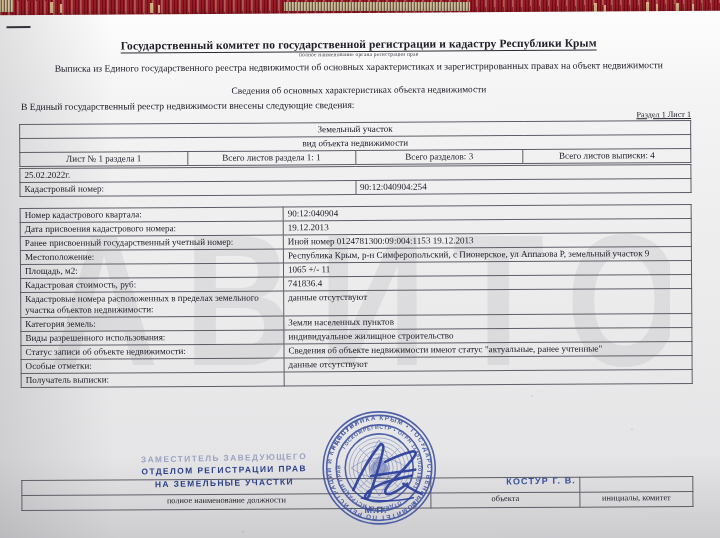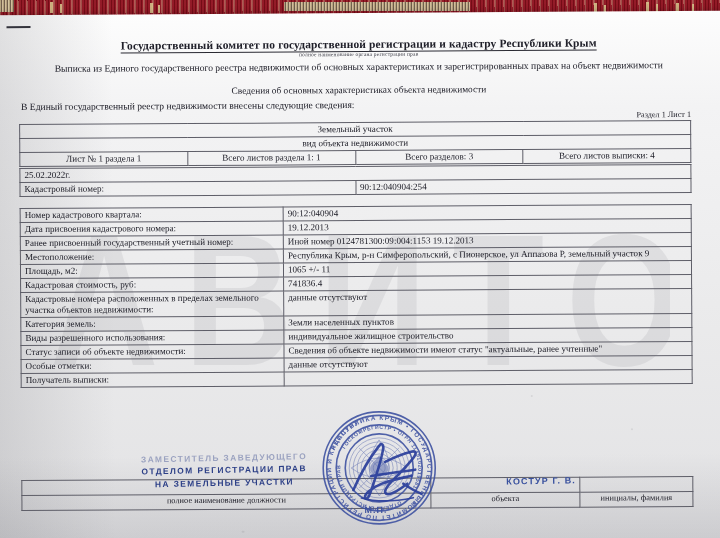--- a/index.html
+++ b/index.html
@@ -152,20 +152,21 @@
     left: 22px;
     top: 99px;
     font-size: 9.6px;
   }
 
   .sheet-label {
     position: absolute;
     right: 28px;
     top: 112px;
     font-size: 8.2px;
+    text-decoration: underline;
   }
 
   
   table {
     border-collapse: collapse;
     table-layout: fixed;
     font-size: 9.1px;
   }
   table td {
     border: 1px solid #5e5e68;
@@ -412,21 +413,21 @@
     <table class="tbl-sign">
       <tbody>
           <tr>
         <td style="width:400px">&nbsp;</td>
         <td style="width:140px">&nbsp;</td>
         <td>&nbsp;</td>
       </tr>
       <tr>
         <td class="sign-cap">полное наименование должности</td>
         <td class="sign-cap">объекта</td>
-        <td class="sign-cap">инициалы, фамилия</td>
+        <td class="sign-cap">инициалы, комитет</td>
       </tr>
     </tbody>
       </table>
 
     <div class="stamp-text">
       <div class="faint">ЗАМЕСТИТЕЛЬ ЗАВЕДУЮЩЕГО</div>
       <div>ОТДЕЛОМ РЕГИСТРАЦИИ ПРАВ</div>
       <div class="l3">НА ЗЕМЕЛЬНЫЕ УЧАСТКИ</div>
     </div>
 

